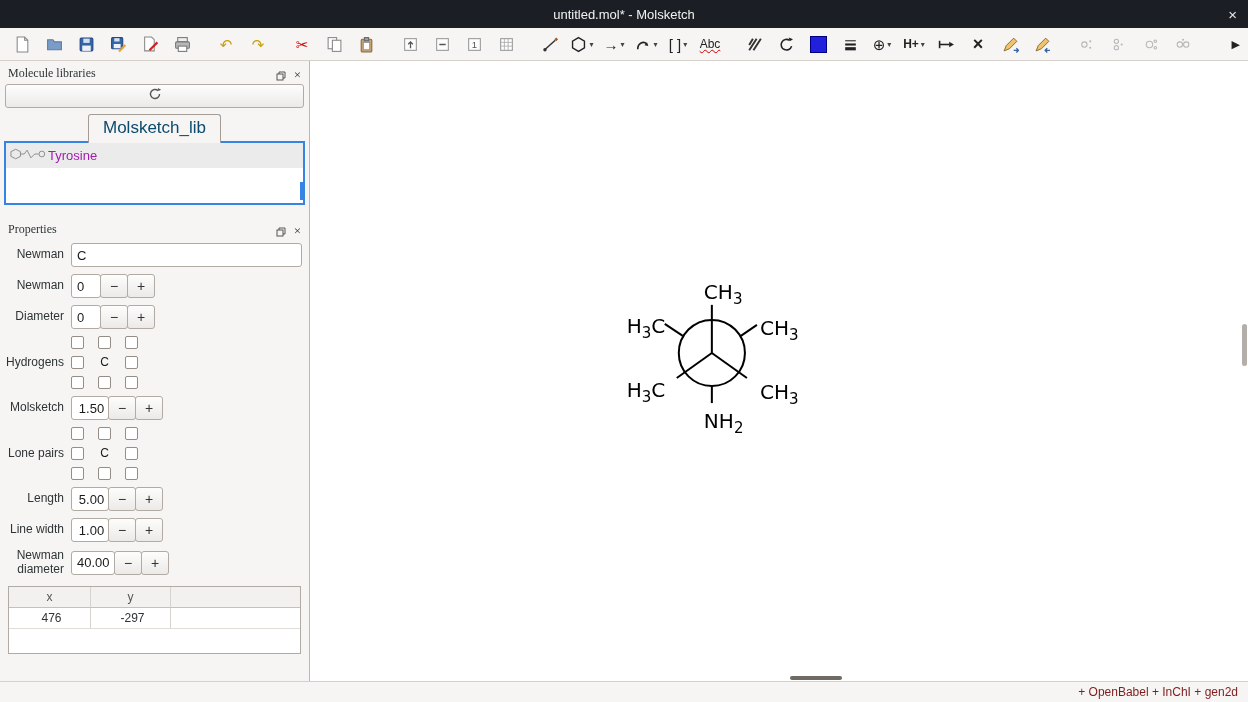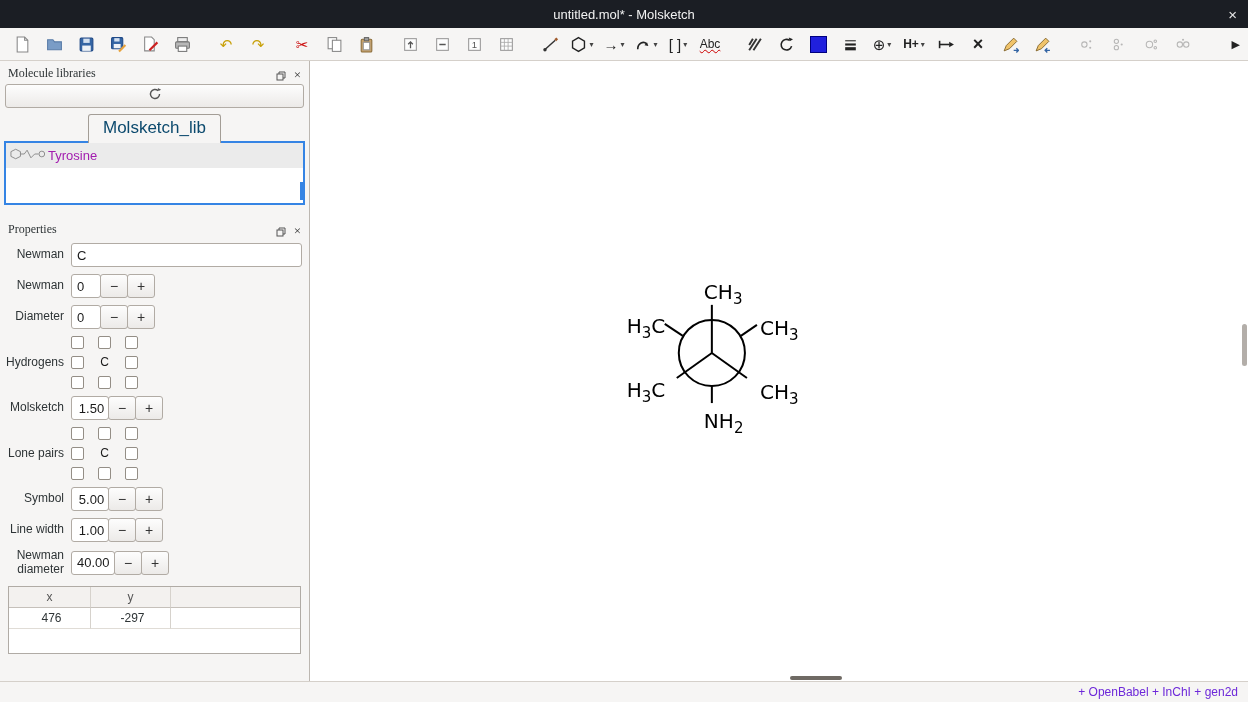--- a/index.html
+++ b/index.html
@@ -71,21 +71,21 @@
 
   
   .canvas{flex:1;position:relative;background:#fff;min-width:0;}
   .mol{position:absolute;left:0;top:0;width:100%;height:100%;}
   .mol text{font-family:"DejaVu Sans",sans-serif;font-size:20px;fill:#000;}
   .mol .sub{font-size:15px;}
   .vscroll{position:absolute;right:1px;top:263px;width:5px;height:42px;background:#b3aea9;border-radius:3px;}
   .hscroll{position:absolute;left:480px;bottom:1px;width:52px;height:4px;background:#6f6a64;border-radius:2px;}
 
   
-  .statusbar{height:20px;flex:0 0 auto;border-top:1px solid #d5d0ca;background:#f6f5f4;display:flex;align-items:center;justify-content:flex-end;padding-right:10px;font-size:12px;color:#6d28d9;}
+  .statusbar{height:20px;flex:0 0 auto;border-top:1px solid #d5d0ca;background:#f6f5f4;display:flex;align-items:center;justify-content:flex-end;padding-right:10px;font-size:12px;color:#7f1d1d;}
 </style>
 </head>
 <body>
 
 <div class="app">
 
   <div class="titlebar">
     <span>untitled.mol* - Molsketch</span>
     <span class="close">×</span>
   </div>
@@ -403,21 +403,21 @@
                 <span class="cb"></span>
                 <span class="gridC">C</span>
                 <span class="cb"></span>
                 <span class="cb"></span>
                 <span class="cb"></span>
                 <span class="cb"></span>
               </div>
           </div>
 
           <div class="prow">
-            <div class="plabel">Symbol</div>
+            <div class="plabel">Length</div>
             <input class="fld w38" value="5.00" style="">
             <div class="spinbtn">−</div>
             <div class="spinbtn">+</div>
           </div>
 
           <div class="prow">
             <div class="plabel">Line width</div>
             <input class="fld w38" value="1.00" style="">
             <div class="spinbtn">−</div>
             <div class="spinbtn">+</div>

